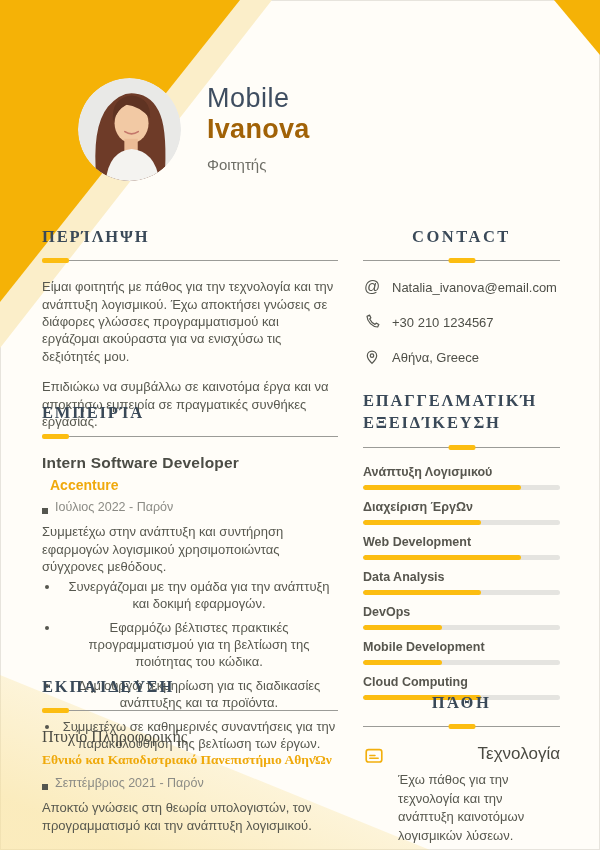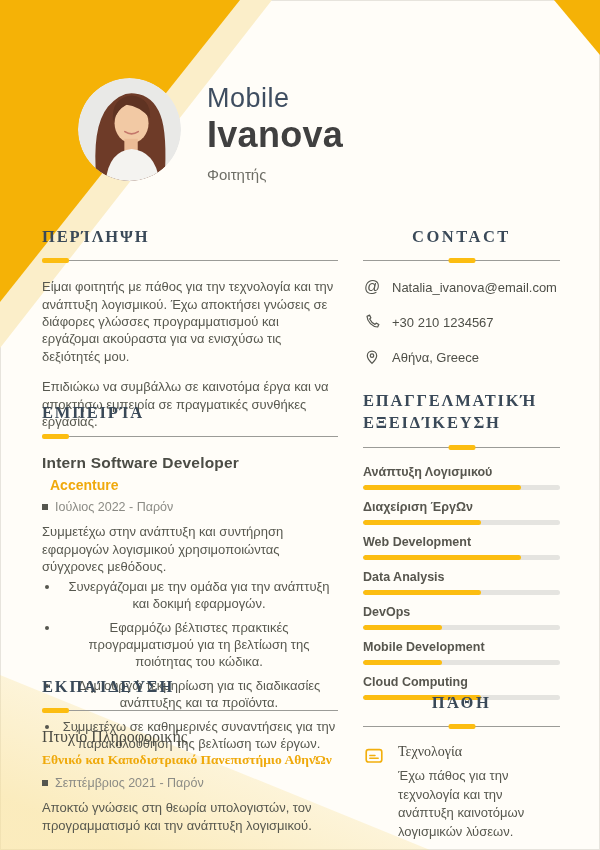--- a/index.html
+++ b/index.html
@@ -19,21 +19,21 @@
   .corner-tr { position:absolute; top:0; right:0; width:46px; height:55px;
     background:var(--accent,#F5B206); clip-path:polygon(0 0,100% 0,100% 100%); }
   .corner-bl { position:absolute; bottom:0; left:0; width:430px; height:175px;
     background:linear-gradient(to bottom left, rgba(248,222,140,0) 10%, rgba(248,224,150,.6) 85%);
     clip-path:polygon(0 0,0 100%,100% 100%); }
   
   .avatar { position:absolute; left:78px; top:78px; width:103px; height:103px; border-radius:50%; overflow:hidden; }
   
   .name-block { position:absolute; left:207px; top:84px; }
   .first-name { font-size:27px; font-weight:400; color:#3E4D60; letter-spacing:.5px; line-height:1.1; }
-  .last-name  { font-size:36px; font-weight:700; color:#404040; letter-spacing:.3px; line-height:1.15; }
+  .last-name  { font-size:27px; font-weight:700; color:#a16207; letter-spacing:.3px; line-height:1.15; }
   .role       { font-size:15px; color:#6E6E66; margin-top:11px; }
   
   .col-left  { position:absolute; left:42px;  width:296px; top:0; }
   .col-right { position:absolute; left:363px; width:197px; top:0; }
   section { position:absolute; width:100%; }
   .sec-summary   { top:226px; }
   .sec-exper     { top:402px; }
   .sec-educ      { top:676px; }
   .sec-contact   { top:226px; }
   .sec-skills    { top:390px; }
@@ -43,21 +43,21 @@
   .centered .sec-title { text-align:center; letter-spacing:2.5px; }
   .rule { position:relative; height:5px; margin:10px 0 15px; }
   .rule::before { content:""; position:absolute; left:0; right:0; top:2px; height:1px; background:#9B9B97; }
   .chip { position:absolute; top:0; width:27px; height:5px; border-radius:2px; background:var(--accent-bright,#FCBD11); }
   .chip-left { left:0; }
   .chip-center { left:50%; transform:translateX(-50%); }
   p.body { font-size:13px; line-height:1.34; color:#57584F; margin-bottom:13px; }
   
   .job-title { font-size:15.5px; font-weight:700; color:#4B4C45; letter-spacing:.2px; }
   .company   { font-size:14px; font-weight:700; color:#F0A90C; margin:5px 8px 7px; }
-  .date-row  { display:flex; align-items:center; gap:7px; margin-bottom:9px; }
+  .date-row  { display:flex; align-items:flex-end; gap:7px; margin-bottom:9px; }
   .date-square { width:6px; height:6px; background:#55564F; flex:0 0 auto; }
   .date-text { font-size:12.5px; color:#8B8B85; }
   ul.bullets { margin:2px 0 0 6px; padding-left:12px; }
   ul.bullets li { font-size:13px; line-height:1.3; margin-bottom:7px; color:#57584F;text-align:center; }
   ul.bullets li::marker { color:#55564F; }
   
   .degree { font-family:"Liberation Serif", serif; font-size:16px; color:#4A4A42; }
   .school { font-family:"Liberation Serif", serif; font-size:13.5px; font-weight:700; color:#EFA90B; margin:6px 0 8px; }
   
   .contact-row { display:flex; align-items:center; gap:11px; margin-bottom:17px; }
@@ -65,21 +65,21 @@
   .at-glyph { font-size:16px; color:#55564F; font-weight:400; }
   .contact-text { font-size:13px; color:#4E4F48; }
   
   .skill { margin-bottom:10px; }
   .skill-label { font-size:12.5px; font-weight:700; color:#57564E; margin-bottom:6px; }
   .bar-track { height:5px; border-radius:3px; background:#E5E4E0; overflow:hidden; }
   .bar-fill  { height:100%; border-radius:3px; background:var(--accent-bright,#FCBD11); }
   
   .passion-row { display:flex; gap:13px; }
   .passion-icon { width:22px; height:22px; flex:0 0 auto; margin-top:1px; }
-  .passion-title { font-family:Liberation Serif, serif; font-size:14px; color:#4A4A42; margin-bottom:7px; }
+  .passion-title { font-family:Liberation Sans, sans-serif; font-size:17px; color:#4A4A42; margin-bottom:7px;text-align:right; }
   .passion-text { font-size:13px; line-height:1.42; color:#57584F; }
 </style>
 </head>
 <body style="--accent: #F5B206; --accent-bright: #FCBD11;">
 
 <div class="wedge-pale"></div>
 <div class="wedge-main"></div>
 <div class="corner-tr"></div>
 <div class="corner-bl"></div>
 

